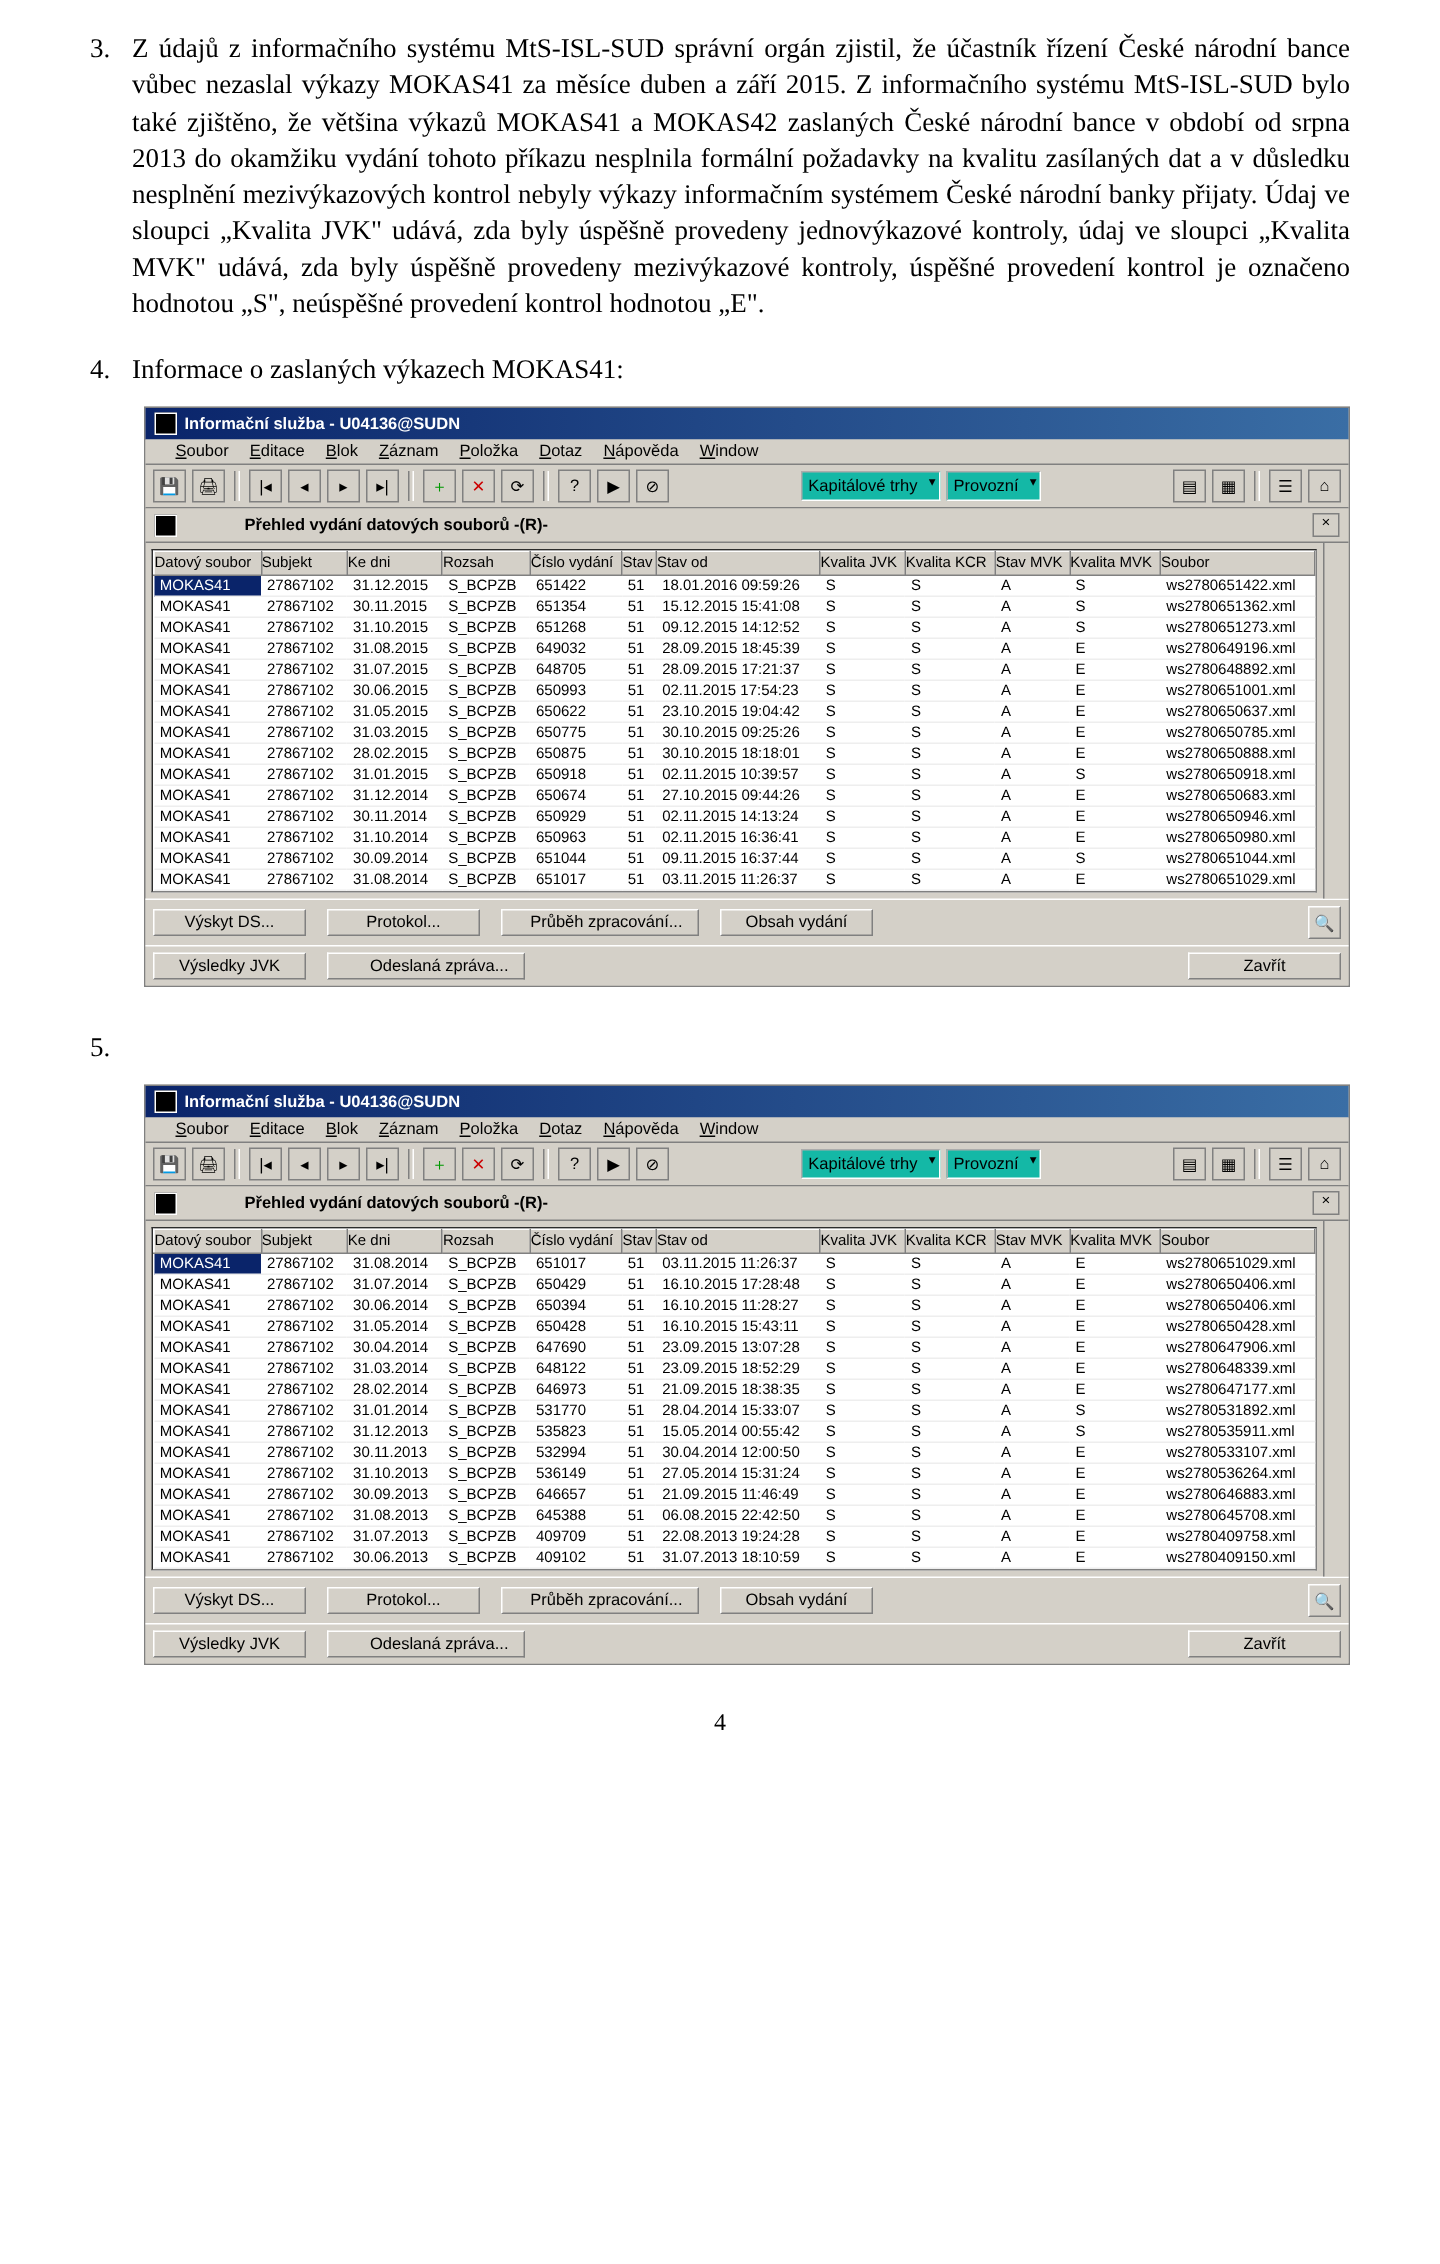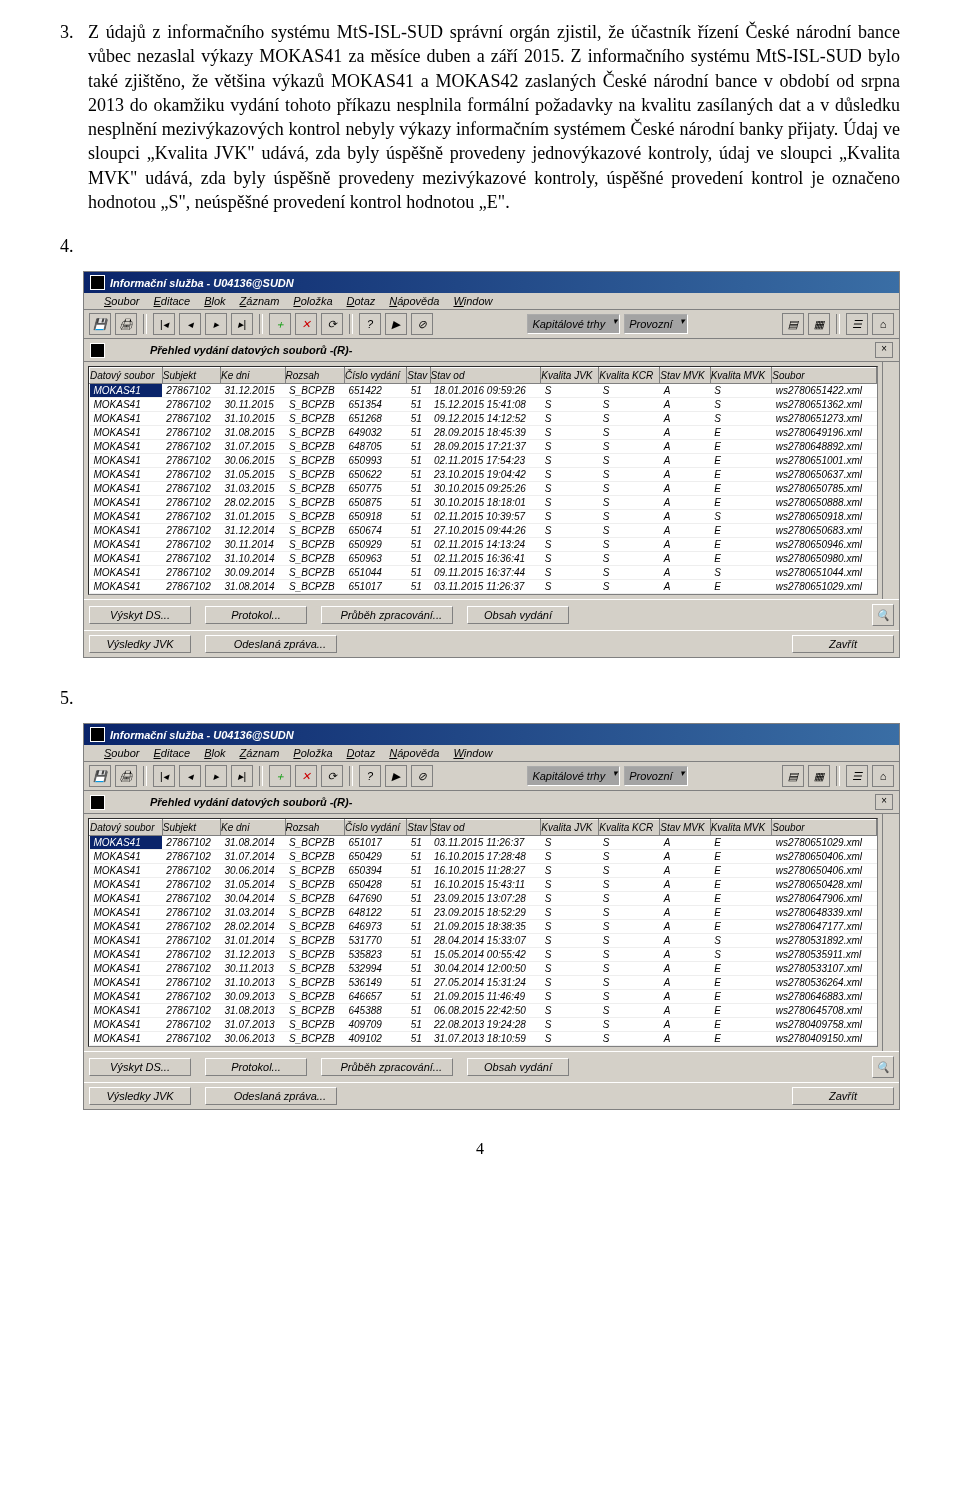--- a/index.html
+++ b/index.html
@@ -2,33 +2,33 @@
 <html><head>
 <meta charset="utf-8">
 <style>
   html,body{margin:0;padding:0;background:#fff;font-family:"Times New Roman",serif;color:#000;}
   .page{width:960px;margin:0 auto;padding:20px 60px 40px 60px;box-sizing:border-box;}
   .para{font-size:18px;line-height:1.35;text-align:justify;margin:0 0 14px 0;}
   .num-item{display:flex;margin-bottom:8px;}
   .num-item .num{width:28px;flex-shrink:0;}
   .num-item .txt{flex:1;}
   .heading{font-size:18px;margin-bottom:6px;}
-  .screenshot{margin-left:23px;margin-bottom:30px;font-style:italic;}
+  .screenshot{margin-left:36px;margin-bottom:30px;}
 
   
   .winapp{border:1px solid #808080;background:#d4d0c8;font-family:Tahoma,Arial,sans-serif;font-size:11px;color:#000;width:100%;box-sizing:border-box;}
   .titlebar{background:linear-gradient(to right,#0a246a,#3a6ea5);color:#fff;padding:3px 6px;font-weight:bold;display:flex;align-items:center;font-size:11px;}
   .titlebar .ticon{width:13px;height:13px;background:#000;border:1px solid #fff;margin-right:5px;display:inline-block;}
   .menubar{background:#d4d0c8;padding:2px 20px;border-bottom:1px solid #808080;}
   .menubar span{margin-right:14px;}
   .menubar span u{text-decoration:underline;}
   .toolbar{background:#d4d0c8;padding:3px 5px;border-bottom:1px solid #808080;display:flex;align-items:center;gap:4px;}
   .tbtn{width:20px;height:20px;border:1px solid #808080;background:#d4d0c8;display:inline-flex;align-items:center;justify-content:center;font-size:11px;}
   .tsep{width:2px;height:20px;border-left:1px solid #808080;border-right:1px solid #fff;margin:0 2px;}
-  .combo{height:18px;border:1px inset #fff;background:#a3a3a3;padding:0 14px 0 4px;display:inline-flex;align-items:center;position:relative;font-size:11px;}
+  .combo{height:18px;border:1px inset #fff;background:#14b8a6;padding:0 14px 0 4px;display:inline-flex;align-items:center;position:relative;font-size:11px;}
   .combo::after{content:"▾";position:absolute;right:2px;top:1px;font-size:9px;color:#000;}
   .subbar{background:#d4d0c8;padding:3px 6px;border-bottom:1px solid #808080;display:flex;align-items:center;gap:40px;}
   .subbar .sicon{width:13px;height:13px;background:#000;border:1px solid #fff;margin-right:5px;}
   .subbar .closex{margin-left:auto;width:16px;height:14px;border:1px solid #808080;background:#d4d0c8;text-align:center;line-height:12px;font-size:10px;}
 
   .grid{background:#fff;border:1px inset #808080;margin:4px;overflow:hidden;}
   table.data{border-collapse:collapse;width:100%;font-size:10px;font-family:Tahoma,Arial,sans-serif;}
   table.data th{background:#d4d0c8;border:1px solid #808080;border-top:1px solid #fff;border-left:1px solid #fff;padding:2px 0;text-align:left;font-weight:normal;white-space:nowrap;}
   table.data td{padding:1px 4px;white-space:nowrap;border-bottom:1px solid #eee;}
   table.data tr.sel td.first{background:#0a246a;color:#fff;}
@@ -47,20 +47,21 @@
 
 <div class="page">
 
   <div class="num-item">
     <div class="num para">3.</div>
     <div class="txt para">Z údajů z informačního systému MtS-ISL-SUD správní orgán zjistil, že účastník řízení České národní bance vůbec nezaslal výkazy MOKAS41 za měsíce duben a září 2015. Z informačního systému MtS-ISL-SUD bylo také zjištěno, že většina výkazů MOKAS41 a MOKAS42 zaslaných České národní bance v období od srpna 2013 do okamžiku vydání tohoto příkazu nesplnila formální požadavky na kvalitu zasílaných dat a v důsledku nesplnění mezivýkazových kontrol nebyly výkazy informačním systémem České národní banky přijaty. Údaj ve sloupci „Kvalita JVK" udává, zda byly úspěšně provedeny jednovýkazové kontroly, údaj ve sloupci „Kvalita MVK" udává, zda byly úspěšně provedeny mezivýkazové kontroly, úspěšné provedení kontrol je označeno hodnotou „S", neúspěšné provedení kontrol hodnotou „E".</div>
   </div>
 
   <div class="num-item">
     <div class="num heading">4.</div>
+    <div class="txt heading">Informace o zaslaných výkazech MOKAS41:</div>
   </div>
 
   <div class="screenshot">
     <div class="winapp" id="app1">
         <div class="titlebar">
           <span class="ticon"></span>
           <span>Informační služba - U04136@SUDN</span>
         </div>
         <div class="menubar"><span><u>S</u>oubor</span><span><u>E</u>ditace</span><span><u>B</u>lok</span><span><u>Z</u>áznam</span><span><u>P</u>oložka</span><span><u>D</u>otaz</span><span><u>N</u>ápověda</span><span><u>W</u>indow</span></div>
         <div class="toolbar">

